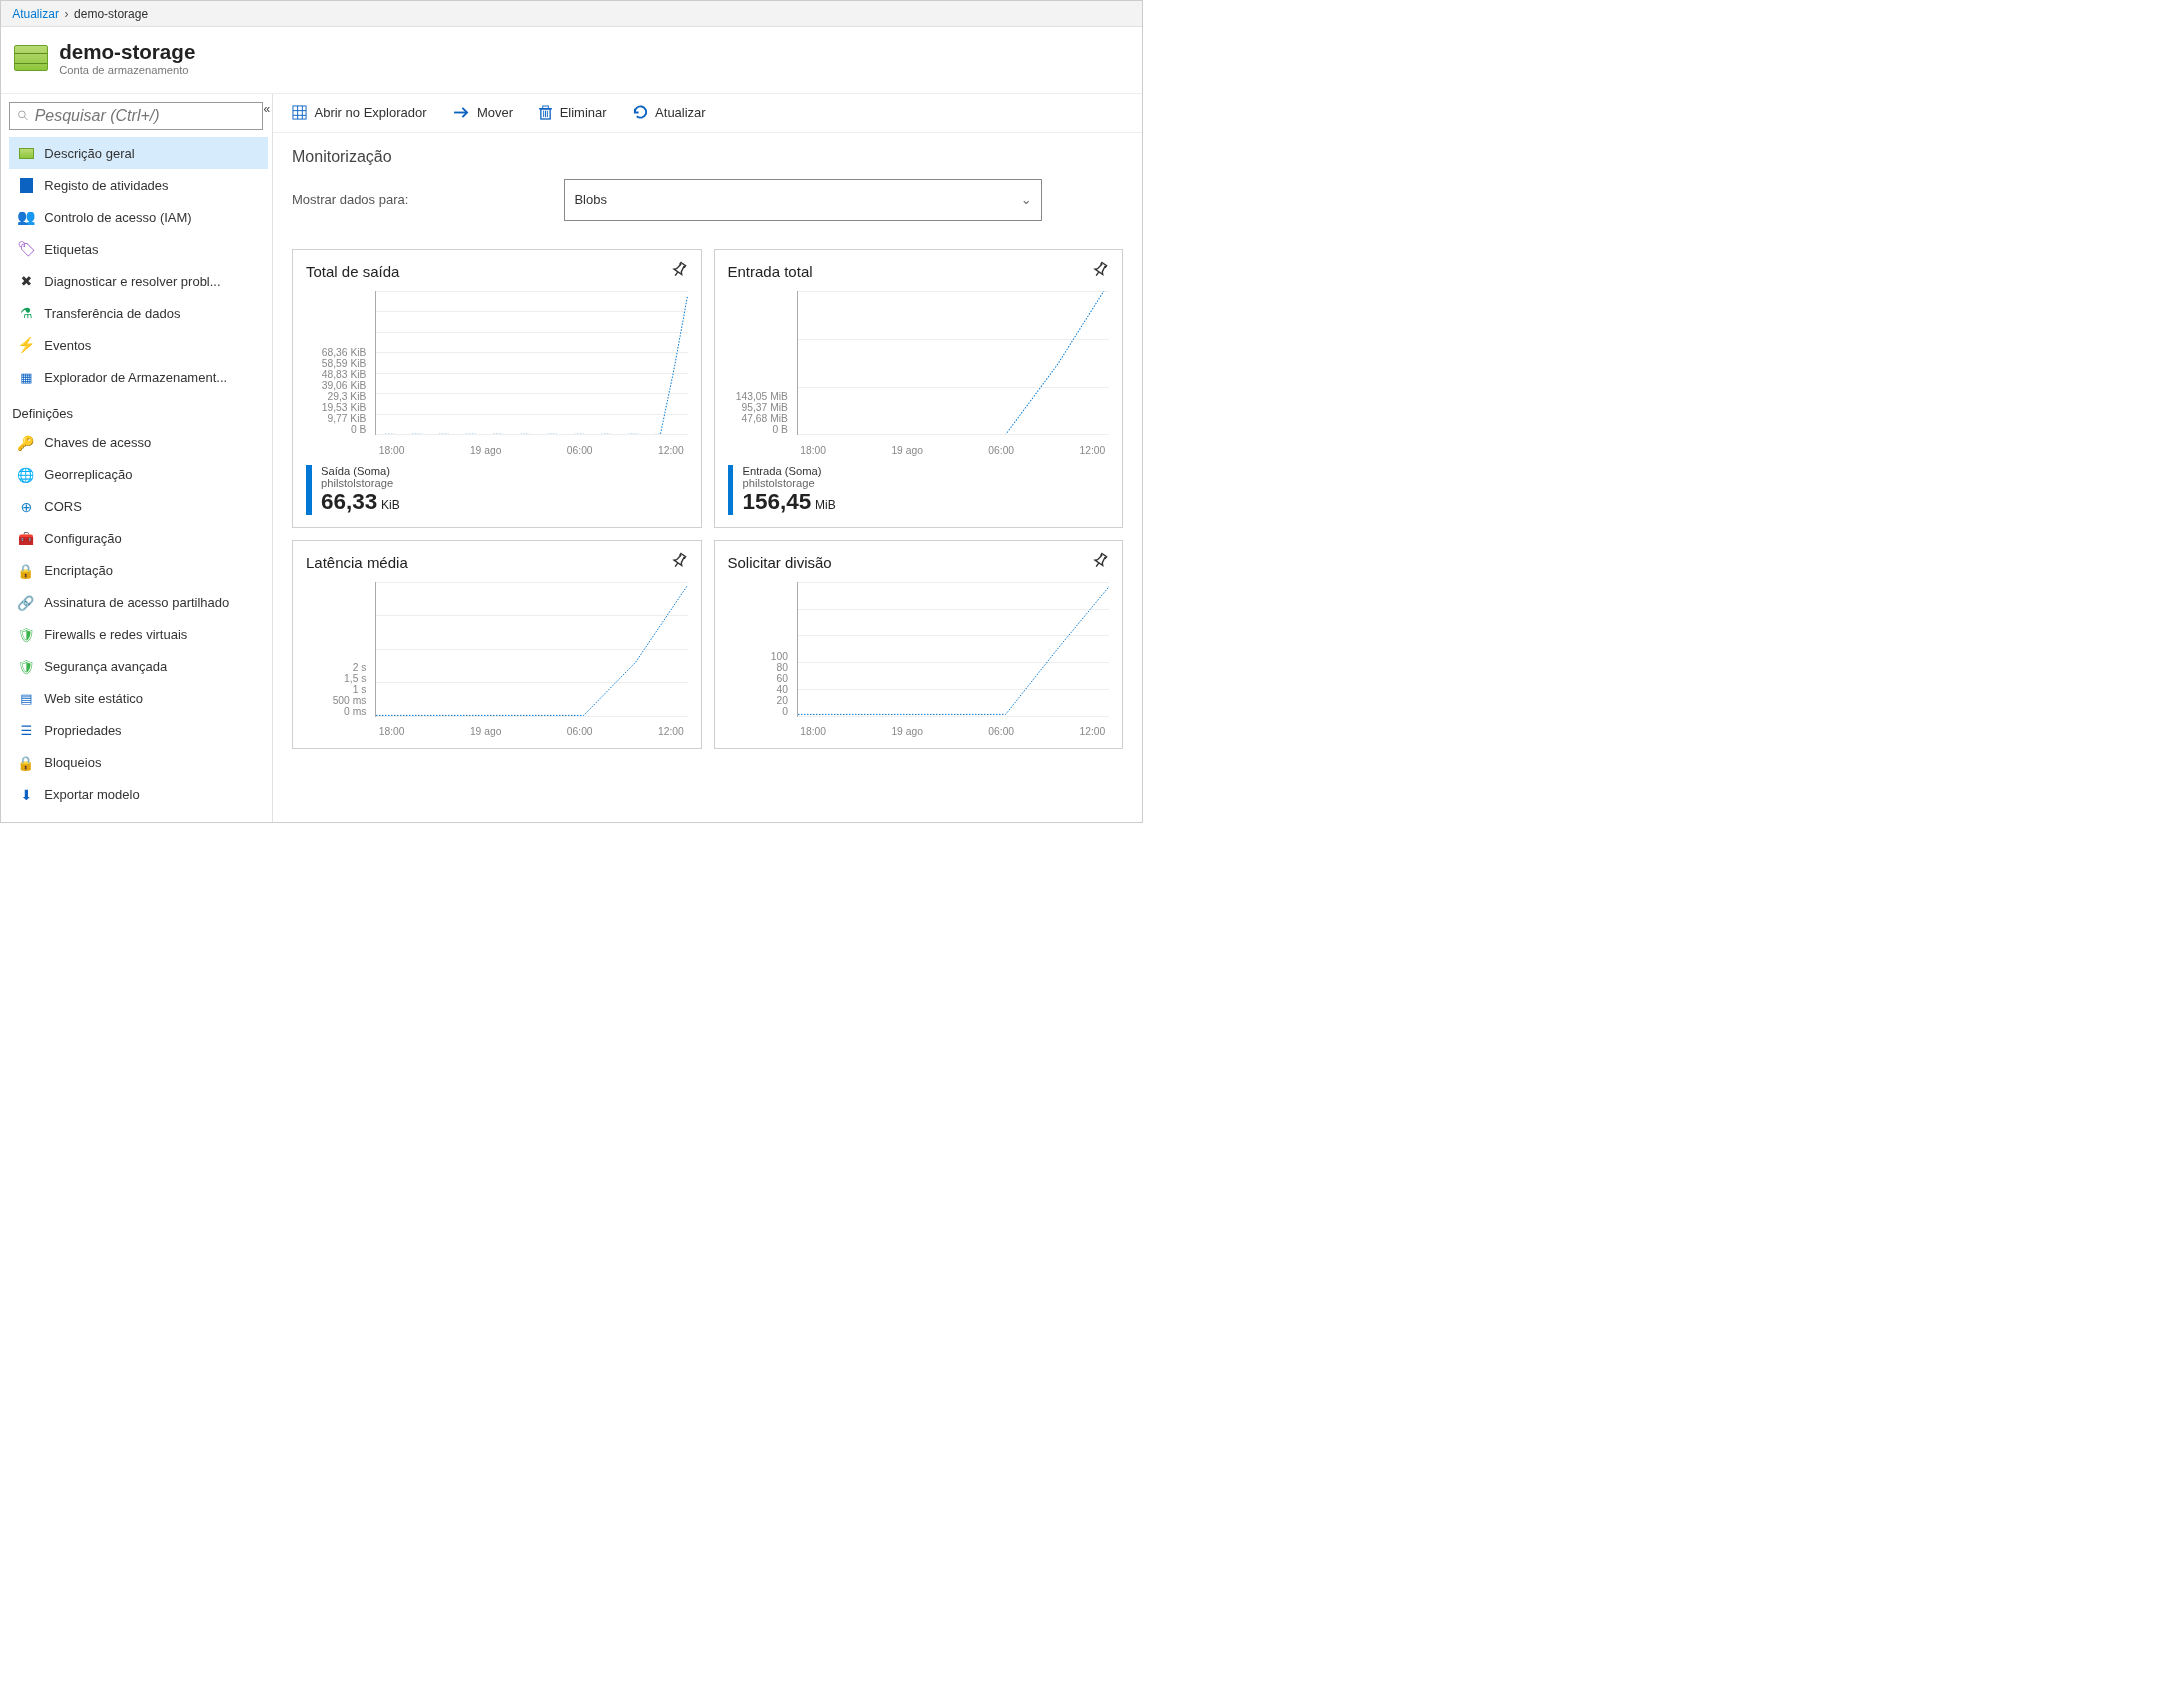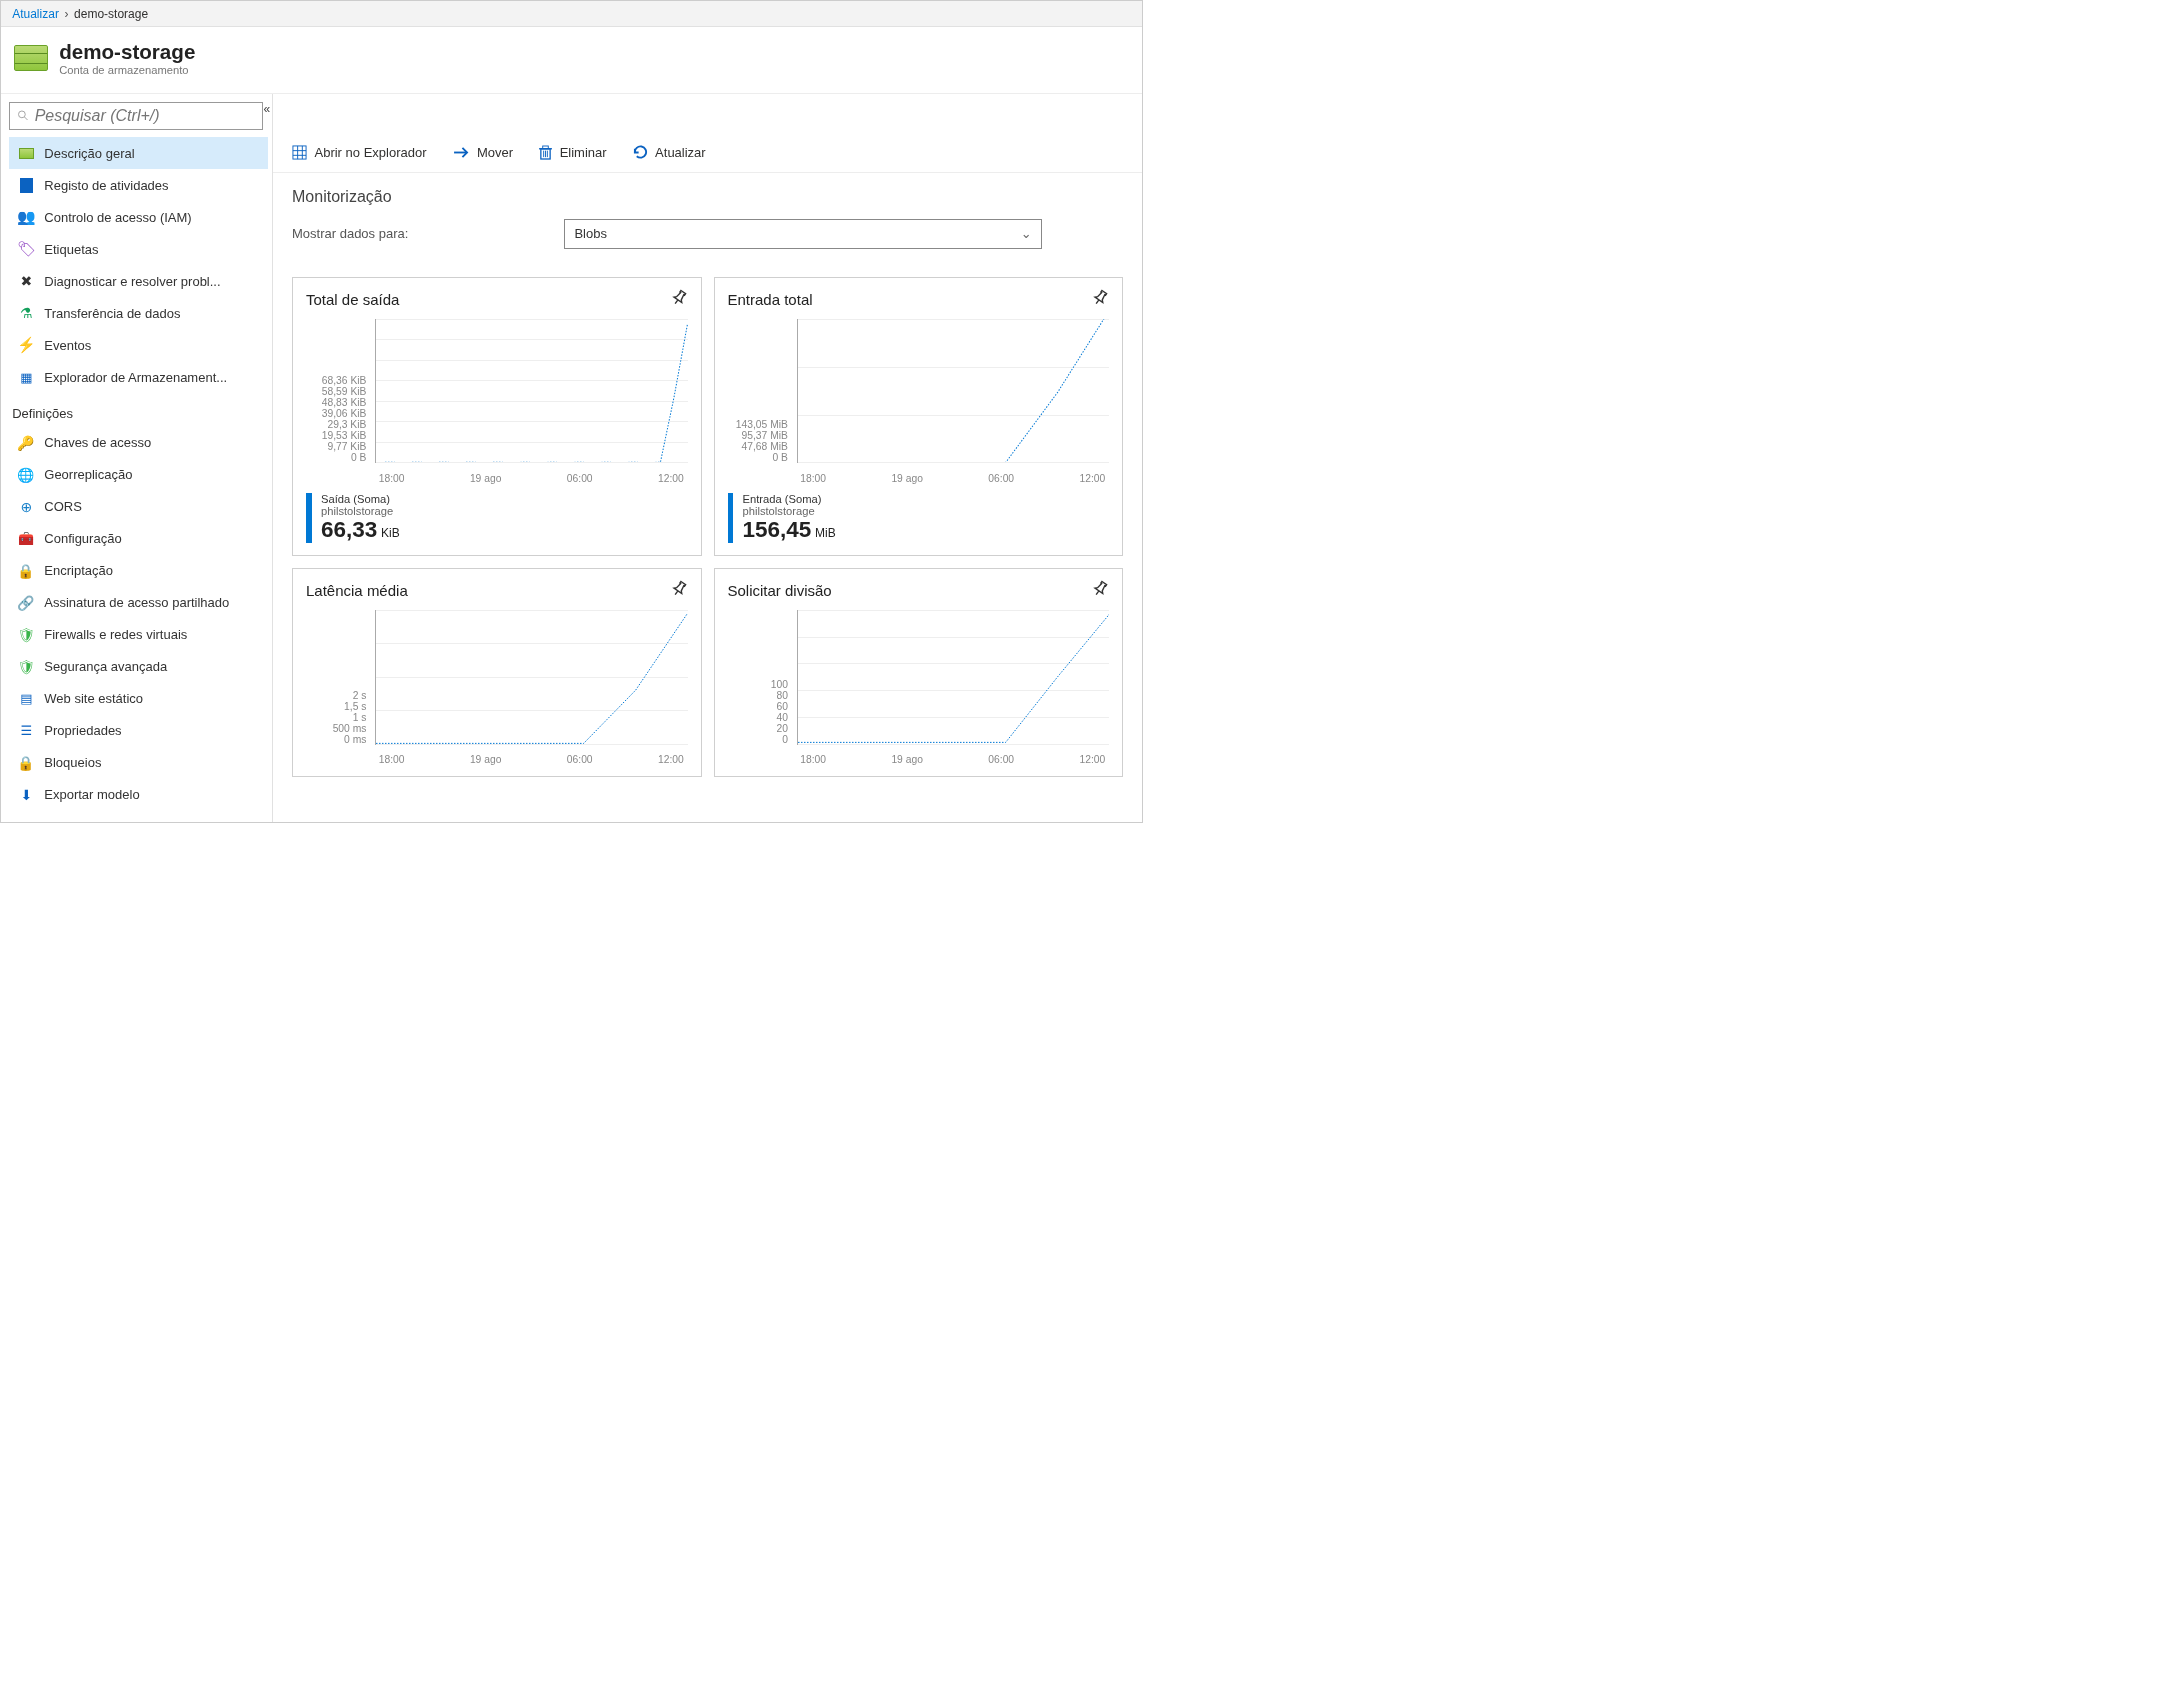--- a/index.html
+++ b/index.html
@@ -24,31 +24,31 @@
   .search-box svg{opacity:.6;}
   .search-box input { border:none; outline:none; font-style:italic; color:#888; width:100%; font-size:16px;}
   .nav { list-style:none; }
   .nav li { display:flex; align-items:center; gap:9.4px; padding:7.5px 9.4px; cursor:pointer; font-size:13px; color:#333; white-space:nowrap; overflow:hidden; text-overflow:ellipsis;}
   .nav li.active { background:#d6ebfb; }
   .nav li .ico { width:17px; height:17px; display:inline-flex; align-items:center; justify-content:center; font-size:13px;}
   .section-title { font-size:13px; color:#323130; padding:13px 9.4px 5.6px 3.7px; }
   .main { flex:1; padding:0; max-width:871px;}
   
   .toolbar { display:flex; gap:26px; padding:11.2px 19px; border-bottom:0.9px solid #ededed;}
-  .toolbar .tbtn { display:flex; align-items:center; gap:7.5px; color:#323130; font-size:13px; cursor:pointer;margin-top:40px;}
+  .toolbar .tbtn { display:flex; align-items:center; gap:7.5px; color:#323130; font-size:13px; cursor:pointer;}
   .toolbar .tbtn .tico { color:#0b62c1; display:inline-flex;}
   
   .mon-section { padding: 15px 19px 0 19px;}
   .mon-title { font-size:16px; color:#444; margin-bottom:13px;}
   .row { display:flex; align-items:center; margin-bottom:13px; }
   .row .lab { width:272px; font-size:13px; color:#555;}
   .pillset { display:flex; border:0.9px solid #0078d4; border-radius:17px; overflow:hidden; height:28px; align-items:center;}
   .pillset .pill { padding:0 15px; color:#0078d4; font-size:12px; line-height:26px; cursor:pointer;}
   .pillset .pill.sel { background:#0078d4; color:#fff; border-radius:15px;}
-  .select { border:0.9px solid #888; min-width:478px; height:30px; display:flex; align-items:center; justify-content:space-between; padding:0 9.4px; font-size:13px; color:#333; cursor:pointer;}
+  .select { border:0.9px solid #888; min-width:478px; height:42px; display:flex; align-items:center; justify-content:space-between; padding:0 9.4px; font-size:13px; color:#333; cursor:pointer;}
   .select .chev { color:#666;}
   
   .charts { display:grid; grid-template-columns: 1fr 1fr; gap:12px; padding:15px 19px 19px 19px;}
   .card { border:0.9px solid #cfcfcf; padding:13px 13px 11.2px 13px; position:relative;}
   .card h3 { font-size:15px; font-weight:400; color:#222;}
   .pin { position:absolute; top:11.2px; right:13px; color:#444; cursor:pointer;}
   .chart-area { height:169px; position:relative; margin-top:7.5px;}
   .chart-area.small { height:159px; }
   .ylabels { position:absolute; left:0; top:0; bottom:20.6px; width:66px; display:flex; flex-direction:column; justify-content:flex-end; text-align:right; font-size:10.3px; color:#888; padding-right:5.6px;}
   .plot { position:absolute; left:69px; right:0; top:3.7px; bottom:20.6px; border-left:0.9px solid #aaa; border-bottom:0.9px solid #aaa;}

